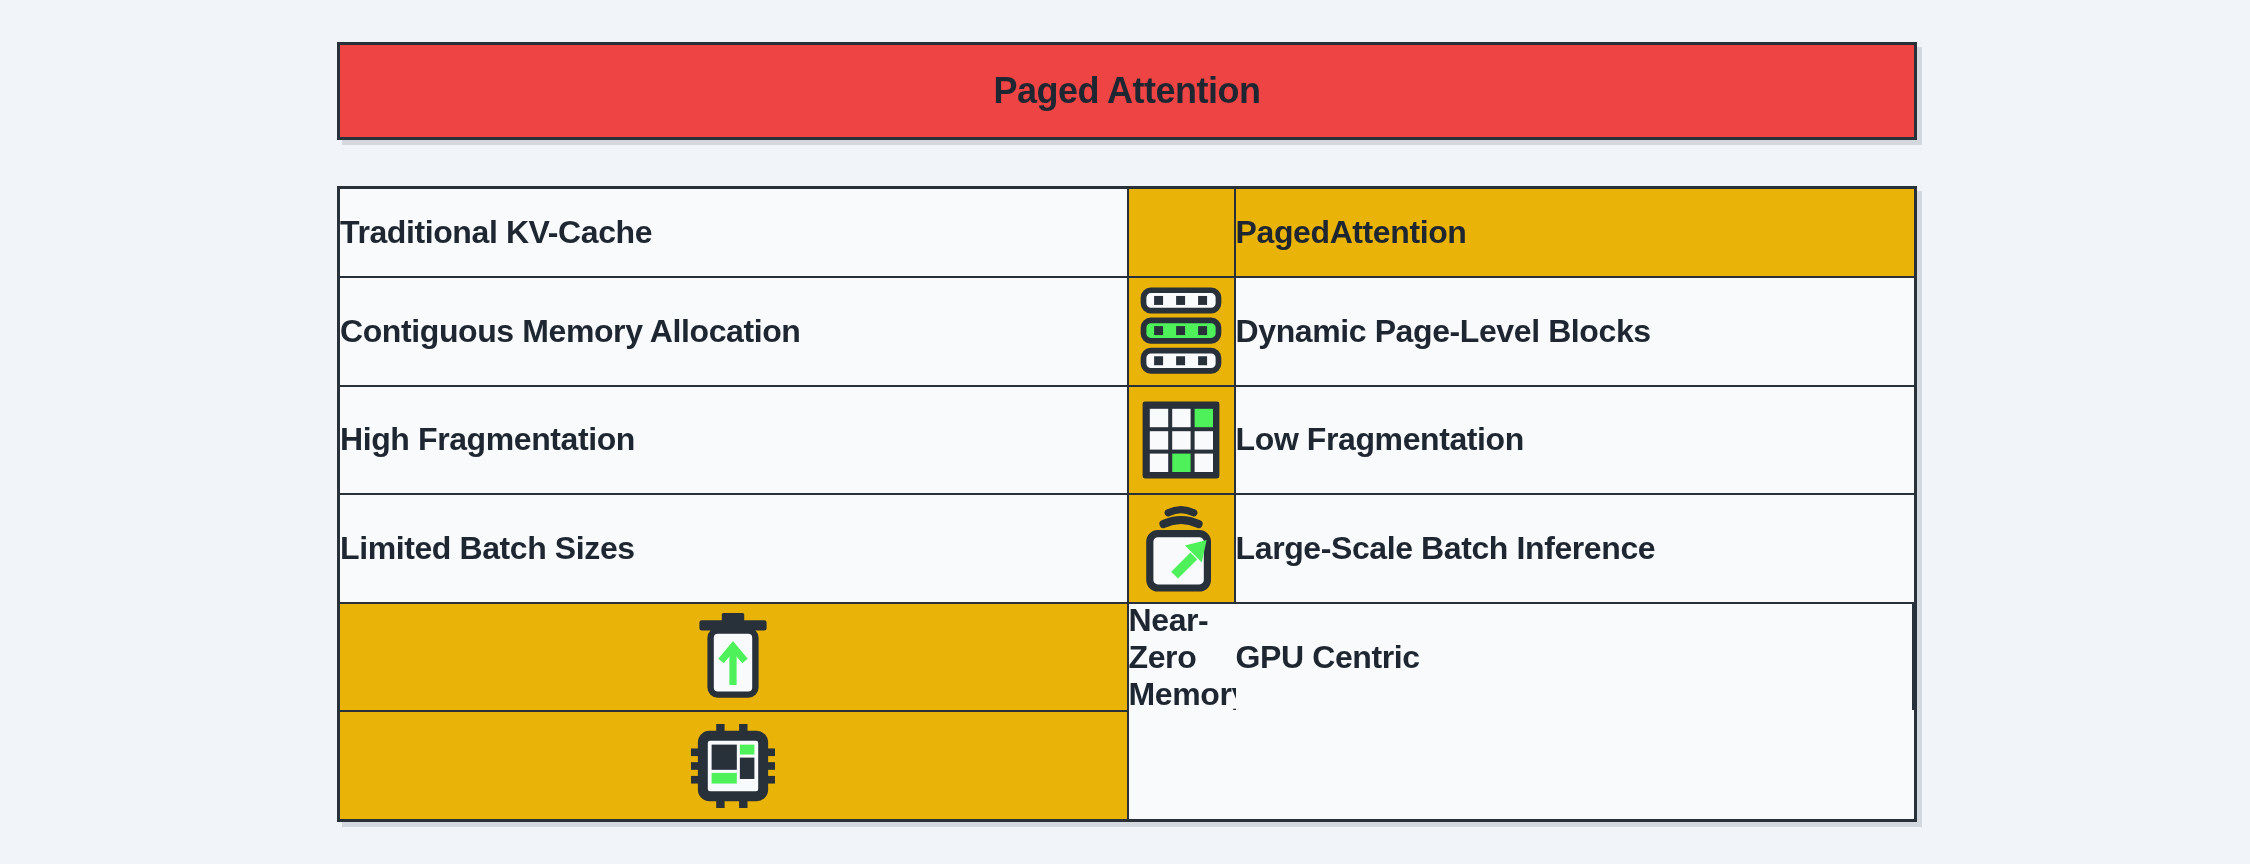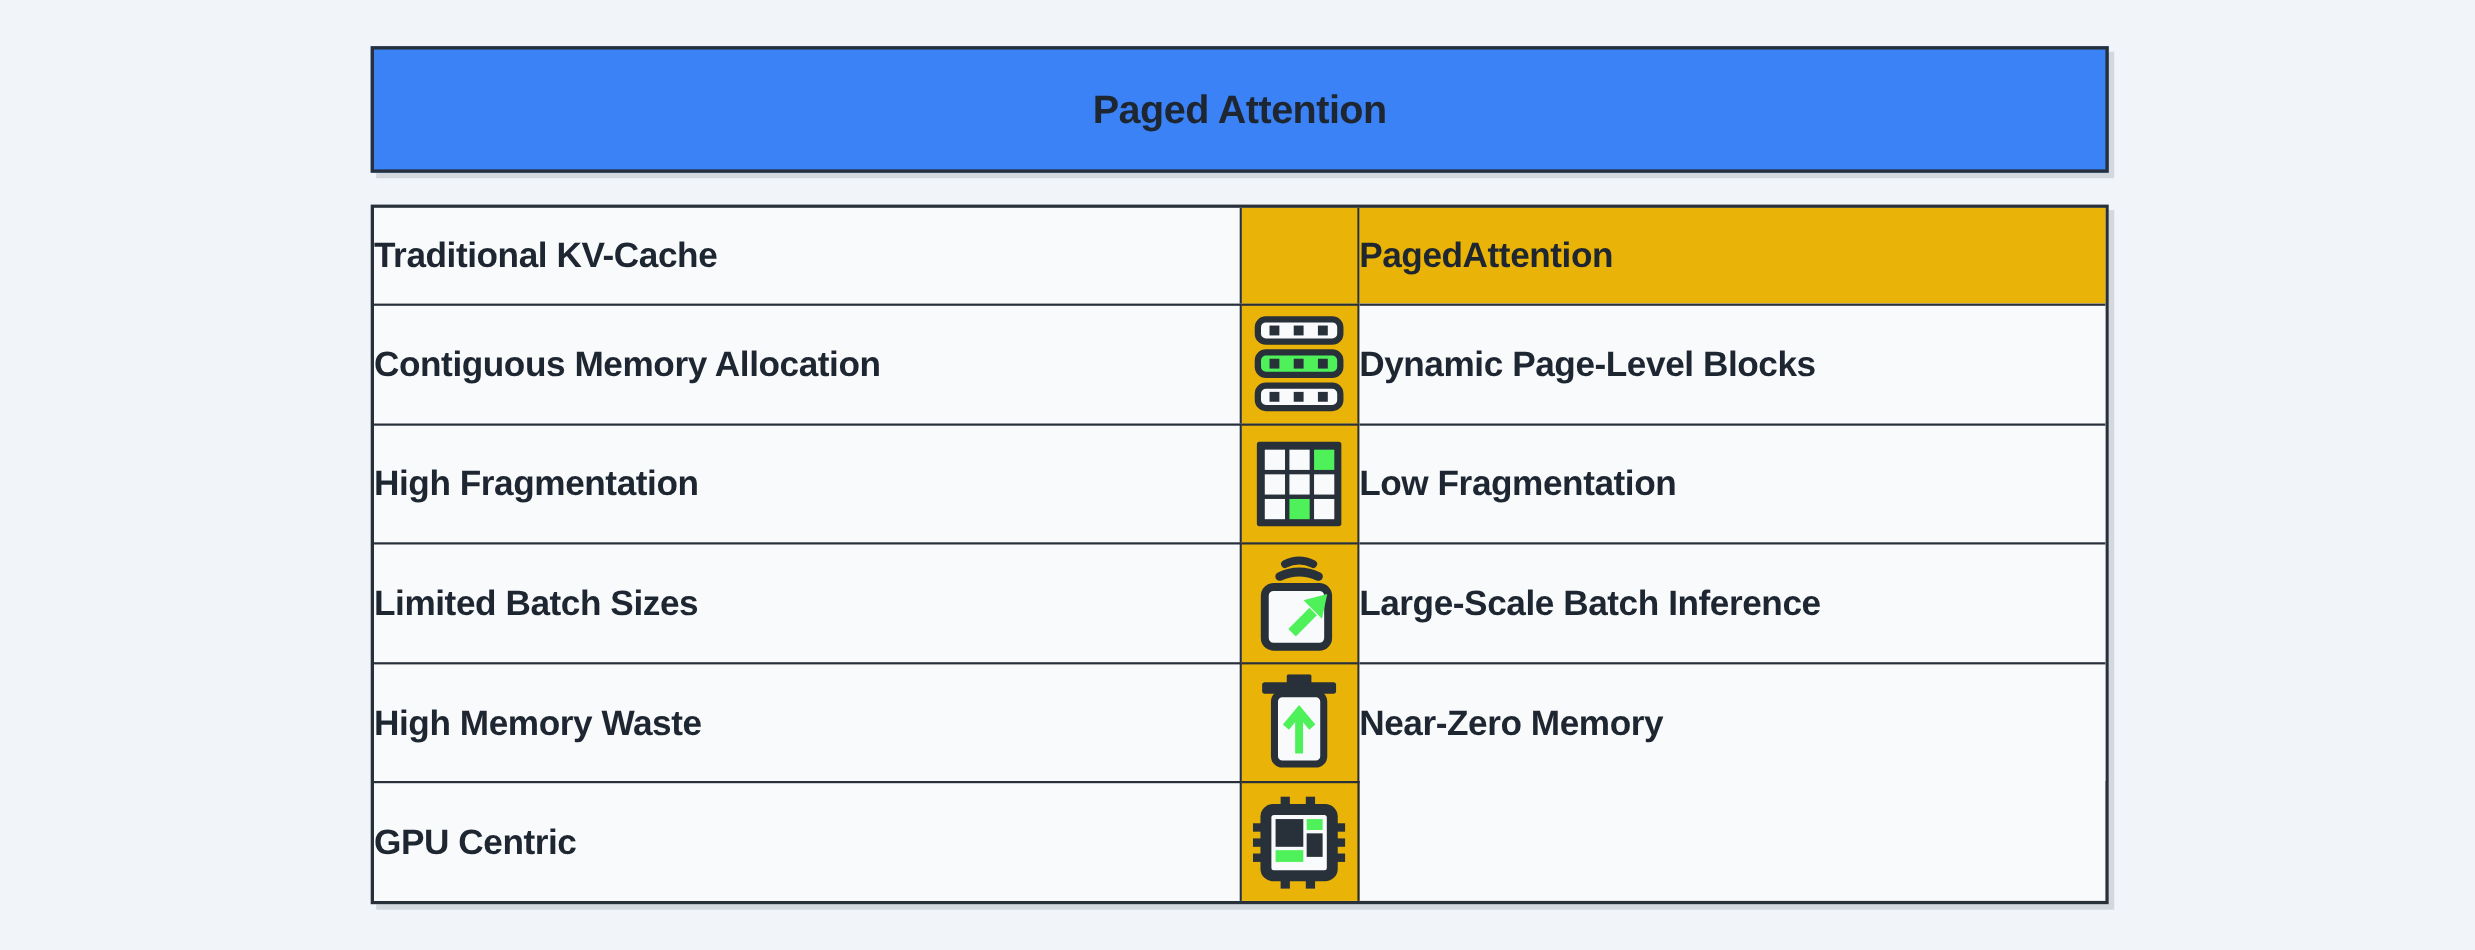--- a/index.html
+++ b/index.html
@@ -8,22 +8,22 @@
     background: #f1f4f8;
     font-family: "Liberation Sans", sans-serif;
     position: relative;
     overflow: hidden;
   }
   .canvas { position: absolute; inset: 0; }
 
   .title-box {
     position: absolute;
     left: 337px; top: 42px;
-    width: 1580px; height: 115px;
-    background: #3b82f6;
+    width: 1580px; height: 98px;
+    background: #ef4444;
     border: 3px solid #28303a;
     box-shadow: 5px 5px 0 rgba(120,130,145,0.25);
     display: flex; align-items: center; justify-content: center; text-align: right;
   }
   .title-box span {
     font-size: 36px; font-weight: 700; color: #1e2731; letter-spacing: -0.5px;
   }
 
   .cmp-table {
     position: absolute;
@@ -121,23 +121,20 @@
         <path d="M28 26 Q50 16 72 26" fill="none" stroke="#28303a" stroke-width="10" stroke-linecap="round"></path>
         <rect x="11" y="38" width="72" height="68" rx="10" fill="#f8fafc" stroke="#28303a" stroke-width="9"></rect>
         <line x1="42" y1="90" x2="66" y2="66" stroke="#4ff15b" stroke-width="12"></line>
         <polygon points="82,46 76,74 55,53" fill="#4ff15b"></polygon>
       </svg>
     </div>
     <div class="cell bg-plain bt">
       <span>Large-Scale Batch Inference</span>
     </div>
 
-    <div class="cell bg-plain bt br">
-      <span>High Memory Waste</span>
-    </div>
     <div class="cell bg-green bt br icon-wrap">
       <svg width="80" height="88" viewBox="0 0 100 110">
         <rect x="36" y="0" width="28" height="11" rx="2" fill="#28303a"></rect>
         <rect x="8" y="9" width="84" height="13" rx="3" fill="#28303a"></rect>
         <rect x="22" y="22" width="56" height="80" rx="9" fill="#f8fafc" stroke="#28303a" stroke-width="8"></rect>
         <path d="M35 60 L50 42 L65 60" fill="none" stroke="#4ff15b" stroke-width="9"></path>
         <line x1="50" y1="46" x2="50" y2="90" stroke="#4ff15b" stroke-width="9"></line>
       </svg>
     </div>
     <div class="cell bg-plain bt">

